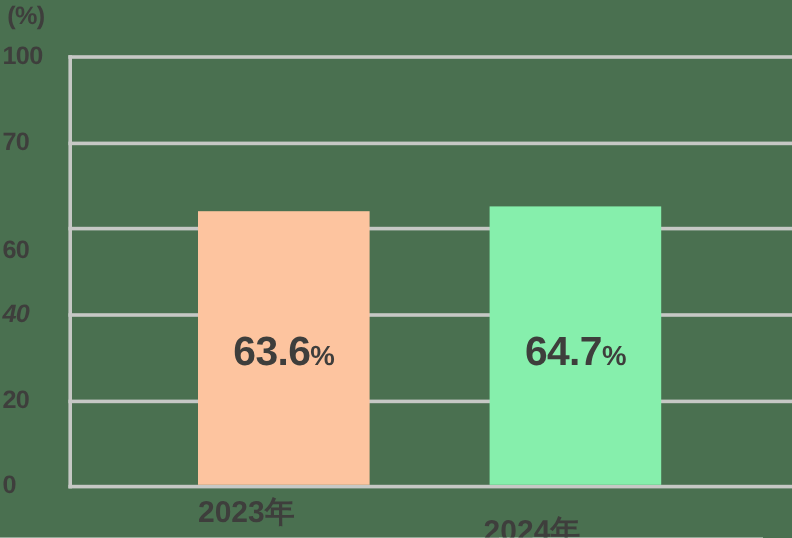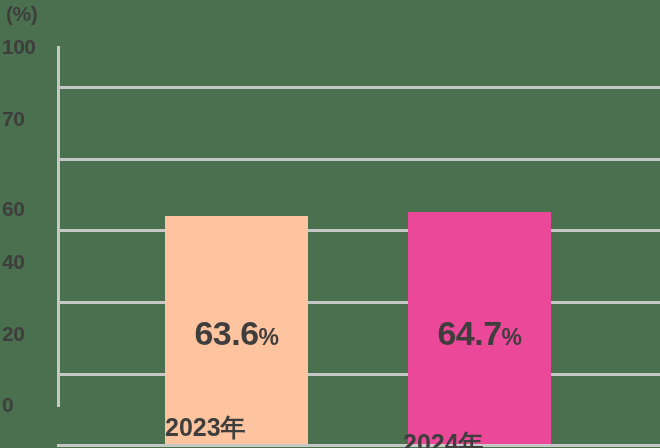--- a/index.html
+++ b/index.html
@@ -33,21 +33,20 @@
     white-space: nowrap;
   }
 
   
   .plot {
     position: absolute;
     left: 57px;
     top: 46px;
     width: 603px;
     height: 358px;
-    margin-top: 40px;
   }
 
   
   .gridline {
     position: absolute;
     left: 0;
     width: 603px;
     height: 3px;
     background: #c6c8c5;
   }
@@ -121,21 +120,21 @@
 <body>
 
 <div id="chart-root">
 
   <div class="unit-label">(%)</div>
 
   <div class="y-ticks-col">
     <div class="y-tick" style="top:36px;">100</div>
     <div class="y-tick" style="top:108px;">70</div>
     <div class="y-tick" style="top:180px;margin-top:18px;">60</div>
-    <div class="y-tick" style="top:251px;">40</div>
+    <div class="y-tick" style="top:251px;font-style:italic;">40</div>
     <div class="y-tick" style="top:323px;">20</div>
     <div class="y-tick" style="top:394px;">0</div>
   </div>
 
   <div class="y-axis-spine"></div>
 
   <div class="plot">
 
     <div class="gridline" style="top:0px;"></div>
     <div class="gridline" style="top:72px;"></div>
@@ -143,21 +142,21 @@
     <div class="gridline" style="top:215px;"></div>
     <div class="gridline" style="top:287px;"></div>
     <div class="gridline" style="top:358px;"></div>
 
     <div class="bar" style="left:108px; width:143px; height:228px; background:#fdc49f;">
       <div class="bar-value" style="top:100px;">
         <span>63.6</span><span class="pct">%</span>
       </div>
     </div>
 
-    <div class="bar" style="left:351px; width:143px; height:232px; background:#ec4899;">
+    <div class="bar" style="left:351px; width:143px; height:232px; background:#86efac;">
       <div class="bar-value" style="top:104px;">
         <span>64.7</span><span class="pct">%</span>
       </div>
     </div>
 
   </div>
 
   <div class="x-label" style="left:165px; top:412px; width:143px;">2023年</div>
   <div class="x-label" style="left:403px; top:412px; width:143px;margin-top:16px;">2024年</div>
 

